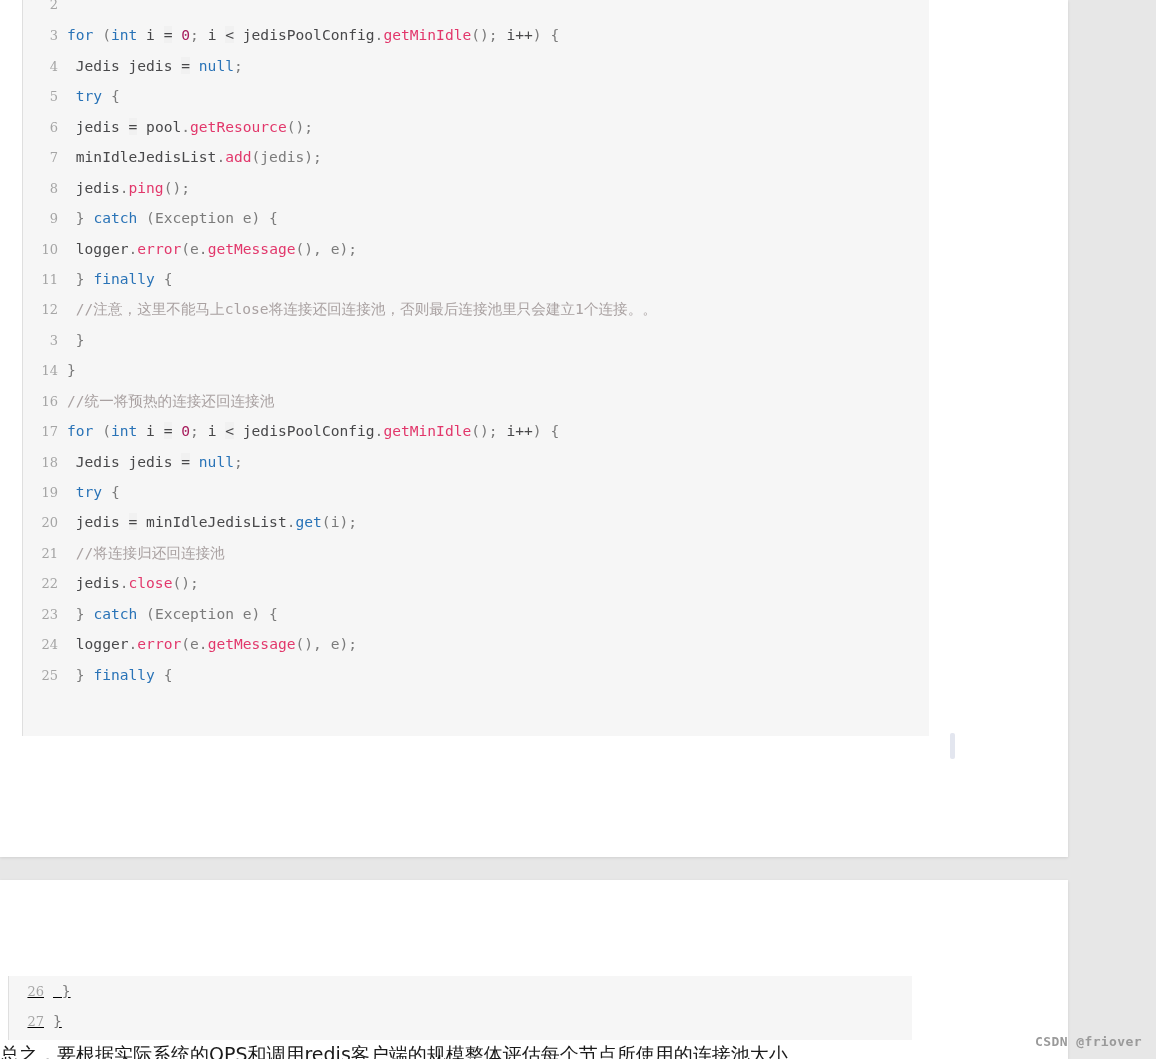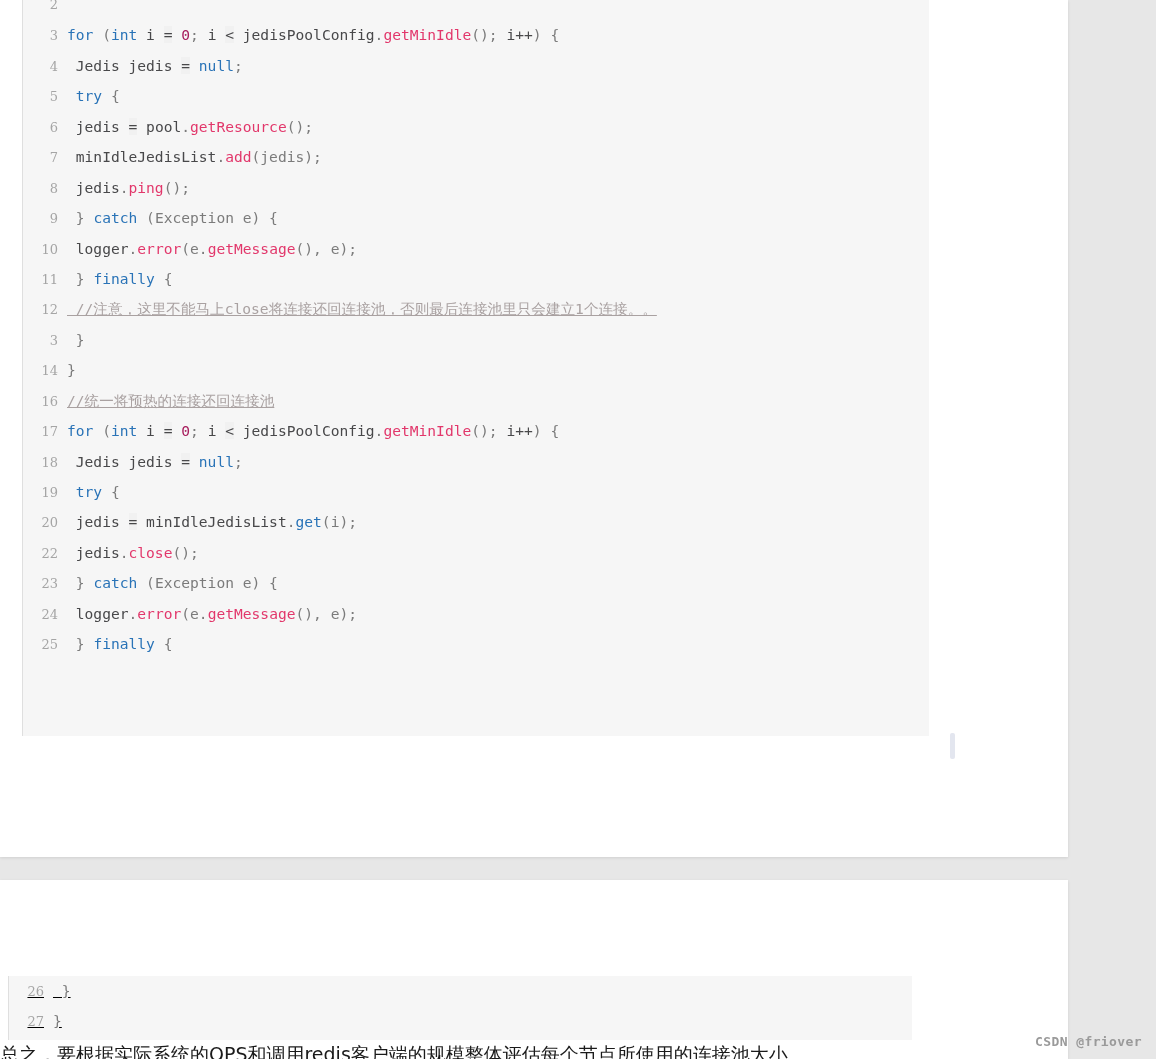--- a/index.html
+++ b/index.html
@@ -83,21 +83,21 @@
     user-select: none;
   }
   .code-text { flex: 0 0 auto; }
 
   
   .kw   { color: #2973b7; }   
   .typ  { color: #48484a; }
   .num  { color: #a71d5d; }
   .fn   { color: #e2376b; }   
   .fn2  { color: #2973b7; }   
-  .cmt  { color: #a9a1a1; text-decoration: underline; }
+  .cmt  { color: #a9a1a1; }
   .pun  { color: #7b7b7b; }
   .op   { color: #48484a; background: #f1f1f1; }
 
   
   #code-scrollbar-track {
     position: absolute;
     left: 22px;
     top: 736px;
     width: 933px;
     height: 6px;
@@ -158,20 +158,21 @@
           <div class="code-line"><span class="ln">10</span><span class="code-text"><span class="typ"> logger</span><span class="pun">.</span><span class="fn">error</span><span class="pun">(e</span><span class="pun">.</span><span class="fn">getMessage</span><span class="pun">(), e)</span><span class="pun">;</span></span></div>
           <div class="code-line"><span class="ln">11</span><span class="code-text"><span class="pun"> }</span><span class="typ"> </span><span class="kw">finally</span><span class="typ"> </span><span class="pun">{</span></span></div>
           <div class="code-line"><span class="ln">12</span><span class="code-text"><span class="cmt"> //注意，这里不能马上close将连接还回连接池，否则最后连接池里只会建立1个连接。。</span></span></div>
           <div class="code-line"><span class="ln">3</span><span class="code-text"><span class="pun"> }</span></span></div>
           <div class="code-line"><span class="ln">14</span><span class="code-text"><span class="pun">}</span></span></div>
           <div class="code-line"><span class="ln">16</span><span class="code-text"><span class="cmt">//统一将预热的连接还回连接池</span></span></div>
           <div class="code-line"><span class="ln">17</span><span class="code-text"><span class="kw">for</span><span class="pun"> </span><span class="pun">(</span><span class="kw">int</span><span class="typ"> i </span><span class="op">=</span><span class="typ"> </span><span class="num">0</span><span class="pun">;</span><span class="typ"> i </span><span class="op">&lt;</span><span class="typ"> jedisPoolConfig</span><span class="pun">.</span><span class="fn">getMinIdle</span><span class="pun">()</span><span class="pun">;</span><span class="typ"> i++</span><span class="pun">)</span><span class="typ"> </span><span class="pun">{</span></span></div>
           <div class="code-line"><span class="ln">18</span><span class="code-text"><span class="typ"> Jedis jedis </span><span class="op">=</span><span class="typ"> </span><span class="kw">null</span><span class="pun">;</span></span></div>
           <div class="code-line"><span class="ln">19</span><span class="code-text"><span class="typ"> </span><span class="kw">try</span><span class="typ"> </span><span class="pun">{</span></span></div>
           <div class="code-line"><span class="ln">20</span><span class="code-text"><span class="typ"> jedis </span><span class="op">=</span><span class="typ"> minIdleJedisList</span><span class="pun">.</span><span class="fn2">get</span><span class="pun">(i)</span><span class="pun">;</span></span></div>
+          <div class="code-line"><span class="ln">21</span><span class="code-text"><span class="cmt"> //将连接归还回连接池</span></span></div>
           <div class="code-line"><span class="ln">22</span><span class="code-text"><span class="typ"> jedis</span><span class="pun">.</span><span class="fn">close</span><span class="pun">()</span><span class="pun">;</span></span></div>
           <div class="code-line"><span class="ln">23</span><span class="code-text"><span class="pun"> }</span><span class="typ"> </span><span class="kw">catch</span><span class="pun"> (Exception e) {</span></span></div>
           <div class="code-line"><span class="ln">24</span><span class="code-text"><span class="typ"> logger</span><span class="pun">.</span><span class="fn">error</span><span class="pun">(e</span><span class="pun">.</span><span class="fn">getMessage</span><span class="pun">(), e)</span><span class="pun">;</span></span></div>
           <div class="code-line"><span class="ln">25</span><span class="code-text"><span class="pun"> }</span><span class="typ"> </span><span class="kw">finally</span><span class="typ"> </span><span class="pun">{</span></span></div>
         </div>
     </div>
 
     <div id="code-scrollbar-track"></div>
     <div id="code-scrollbar-thumb"></div>
   </div>

